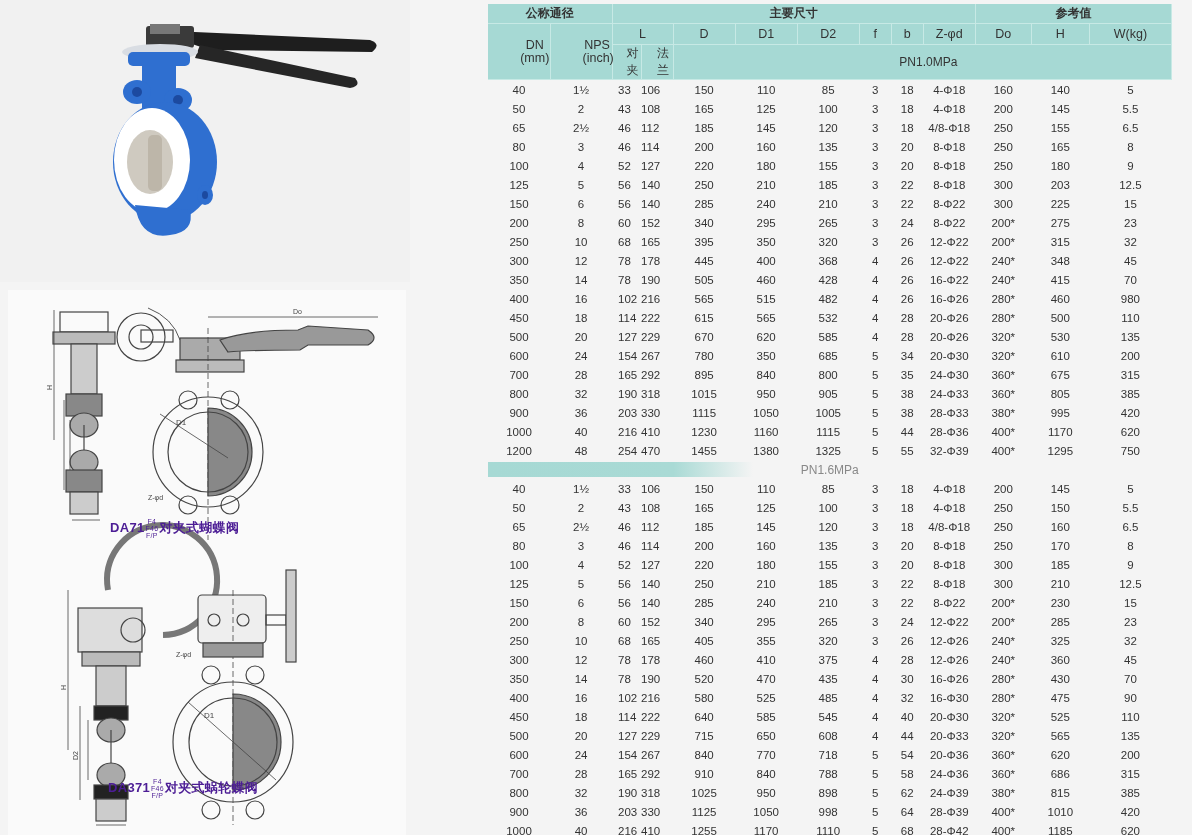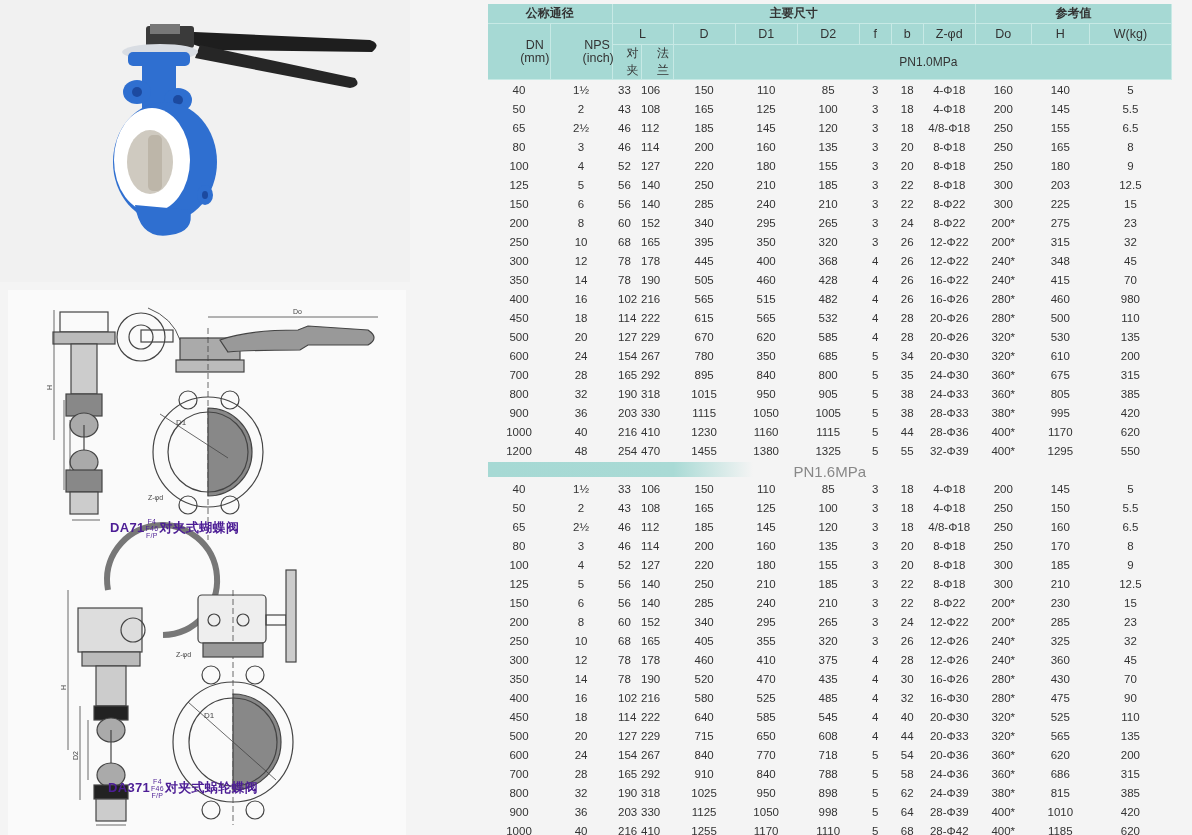--- a/index.html
+++ b/index.html
@@ -50,21 +50,21 @@
   td.lc2 { text-align:left; padding-left:0px; }
   tr.pn-row td { height:19px; }
   .pn-bar {
     position:relative; height:17px;
   }
   .pn-bar .grad {
     position:absolute; left:0; top:1px; width:265px; height:15px;
     background:linear-gradient(to right, #a6d9d4 0%, #a9dad5 70%, rgba(166,217,212,0) 100%);
   }
   .pn-bar .lbl {
-    position:absolute; left:0; right:0; top:2px; text-align:center; font-size:15px; color:#888;
+    position:absolute; left:0; right:0; top:2px; text-align:center; font-size:12px; color:#888;
   }
 </style>
 </head>
 <body>
 
 <div class="photo">
   <svg width="410" height="282" viewBox="0 0 410 282">
 
     <path d="M150 30 L370 40 Q382 44 372 52 L210 50 Z" fill="#1e1e1e"></path>
     <path d="M200 45 L355 78 Q362 86 350 88 L195 58 Z" fill="#262626"></path>
@@ -514,21 +514,21 @@
           <td class="lc">254</td>
           <td class="lc2">470</td>
           <td>1455</td>
           <td>1380</td>
           <td>1325</td>
           <td>5</td>
           <td>55</td>
           <td>32-Φ39</td>
           <td>400*</td>
           <td>1295</td>
-          <td>550</td>
+          <td>750</td>
         </tr>
       </tbody>
     <tbody>
       <tr class="pn-row">
         <td colspan="13" style="padding:0;">
           <div class="pn-bar">
             <div class="grad"></div>
             <div class="lbl">PN1.6MPa</div>
           </div>
         </td>

